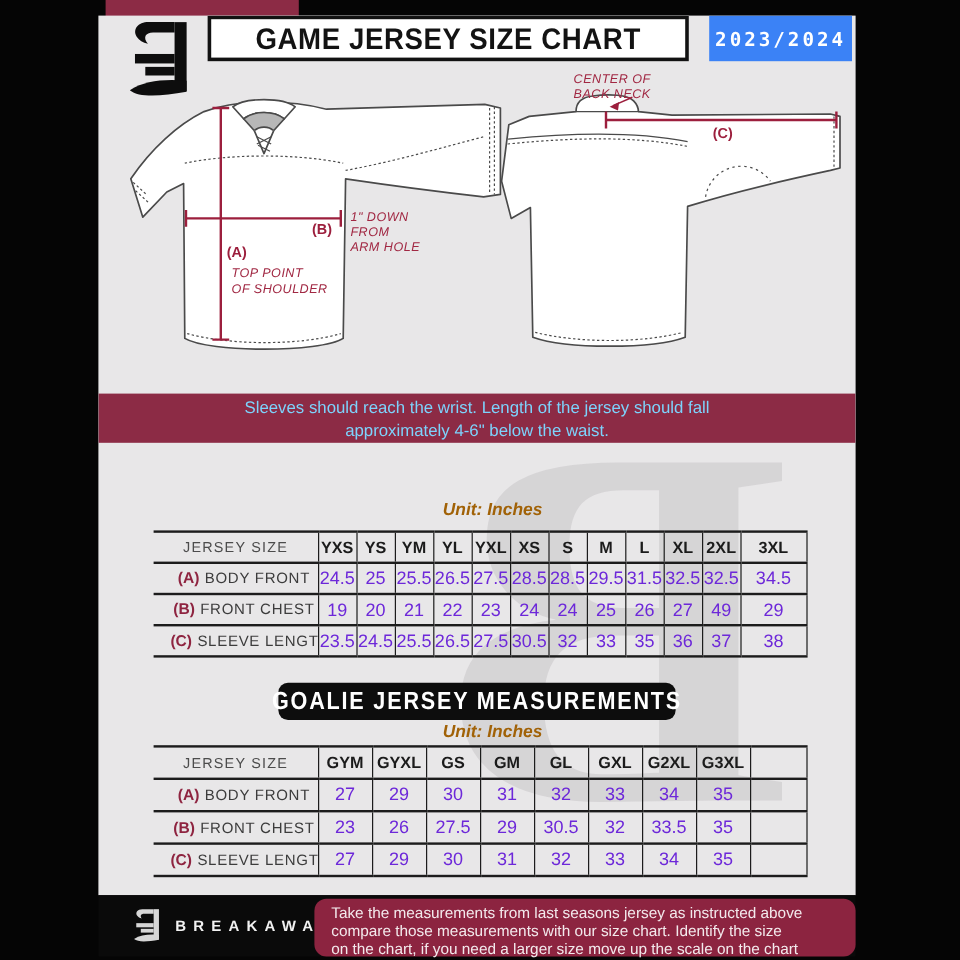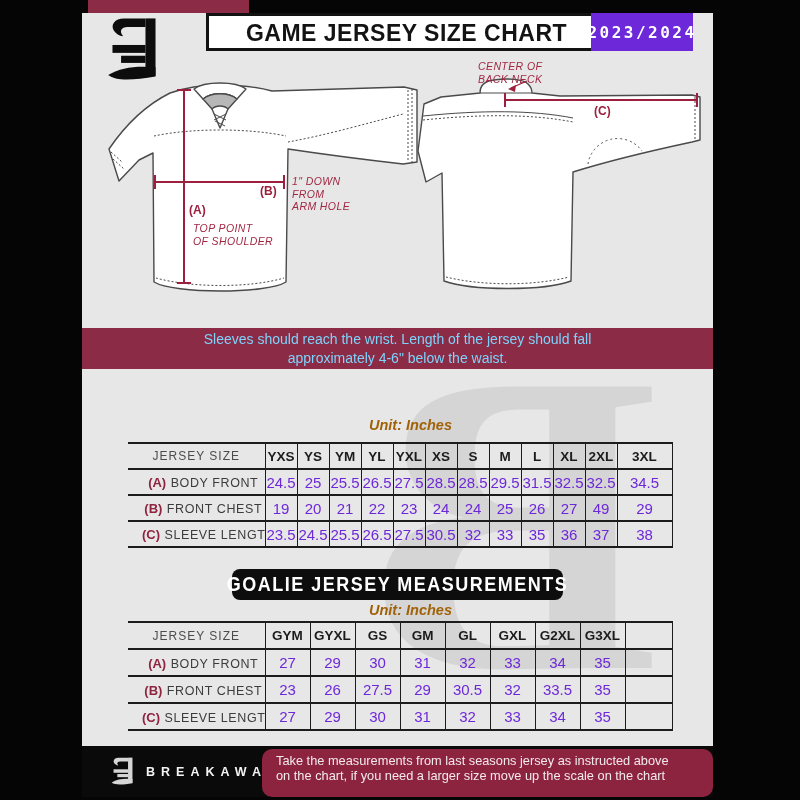--- a/index.html
+++ b/index.html
@@ -8,24 +8,24 @@
 
   .top-strip { position:absolute; left:88px; top:0; width:161px; height:14px; background:#8C2B45; }
 
   .content { position:absolute; left:82px; top:13px; width:631px; height:733px; background:#E8E7E8; overflow:hidden; }
 
   .watermark { position:absolute; left:290px; top:295px; font-family:"Liberation Serif", serif; font-weight:bold;
                font-size:430px; line-height:1; color:rgba(125,120,125,0.16); transform:scaleX(-1); z-index:1; pointer-events:none; }
 
   
   .hdr-logo { position:absolute; left:22px; top:4px; width:60px; height:66px; z-index:4; }
-  .title-box { position:absolute; left:124px; top:0; width:401px; height:38px; background:#ffffff;
+  .title-box { position:absolute; left:91px; top:0; width:401px; height:38px; background:#ffffff;
                border:3px solid #121212; z-index:3; display:flex; align-items:center; justify-content:center; }
   .title-box span { font-size:23px; font-weight:bold; color:#131313; letter-spacing:0.5px; transform:scaleY(1.08); white-space:nowrap; }
-  .year-box { position:absolute; left:509px; top:0; width:102px; height:38px; background:#6d28d9; z-index:3;
+  .year-box { position:absolute; left:509px; top:0; width:119px; height:38px; background:#3b82f6; z-index:3;
               display:flex; align-items:center; justify-content:center; }
   .year-box span { font-family:"DejaVu Sans Mono", monospace; font-weight:bold; font-size:16px; color:#fff; letter-spacing:2.5px; }
 
   
   .diagram { position:absolute; left:0; top:39px; width:631px; height:276px; z-index:2; }
   .diagram svg { position:absolute; left:0; top:0; }
   .meas-label { position:absolute; color:#A12843; font-size:10.5px; font-style:italic; letter-spacing:0.4px; line-height:12.5px; white-space:nowrap; }
   .meas-tag { position:absolute; color:#9C1F3D; font-size:12px; font-weight:bold; white-space:nowrap; }
 
   
@@ -329,15 +329,16 @@
         <path d="M56 2 L26 2 C13 2 7 11 12 19 C15 23 19 26 25 27 C19 20 22 14 31 14 L56 14 Z"></path>
         <rect x="10" y="39" width="46" height="11"></rect>
         <rect x="22" y="54" width="34" height="10"></rect>
         <path d="M4 81 C22 70 42 68 70 70 L70 83 C40 88 15 90 4 81 Z"></path>
       </g>
     </svg>
     <span>BREAKAWAY</span>
   </div>
   <div class="footer-note">
     <div>Take the measurements from last seasons jersey as instructed above</div>
+    <div>compare those measurements  with our size chart. Identify the size</div>
     <div>on the chart, if you need a larger size move up the scale on the chart</div>
   </div>
 </div>
 
 </body></html>

